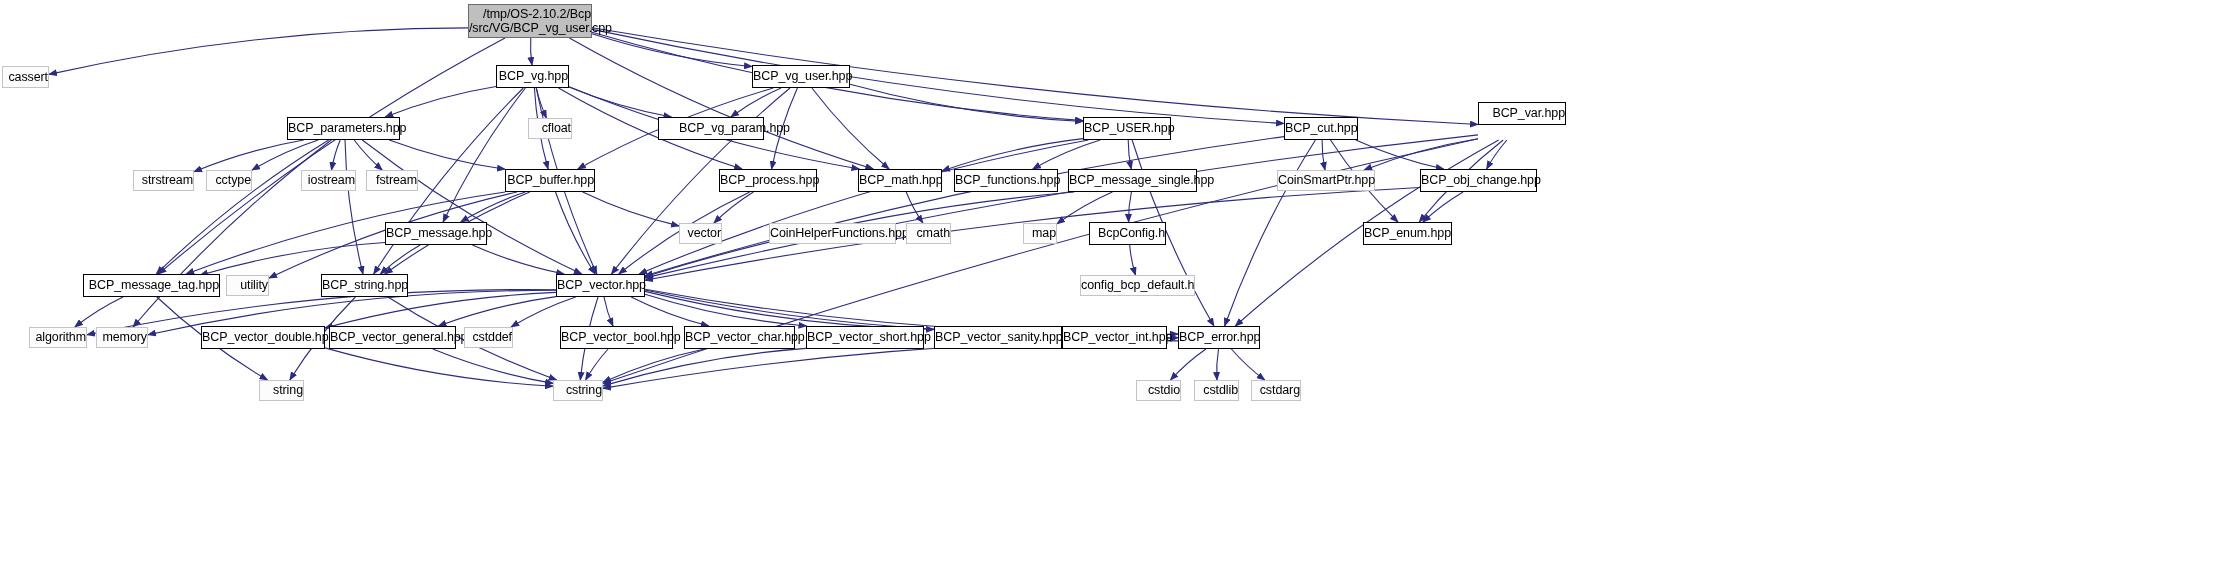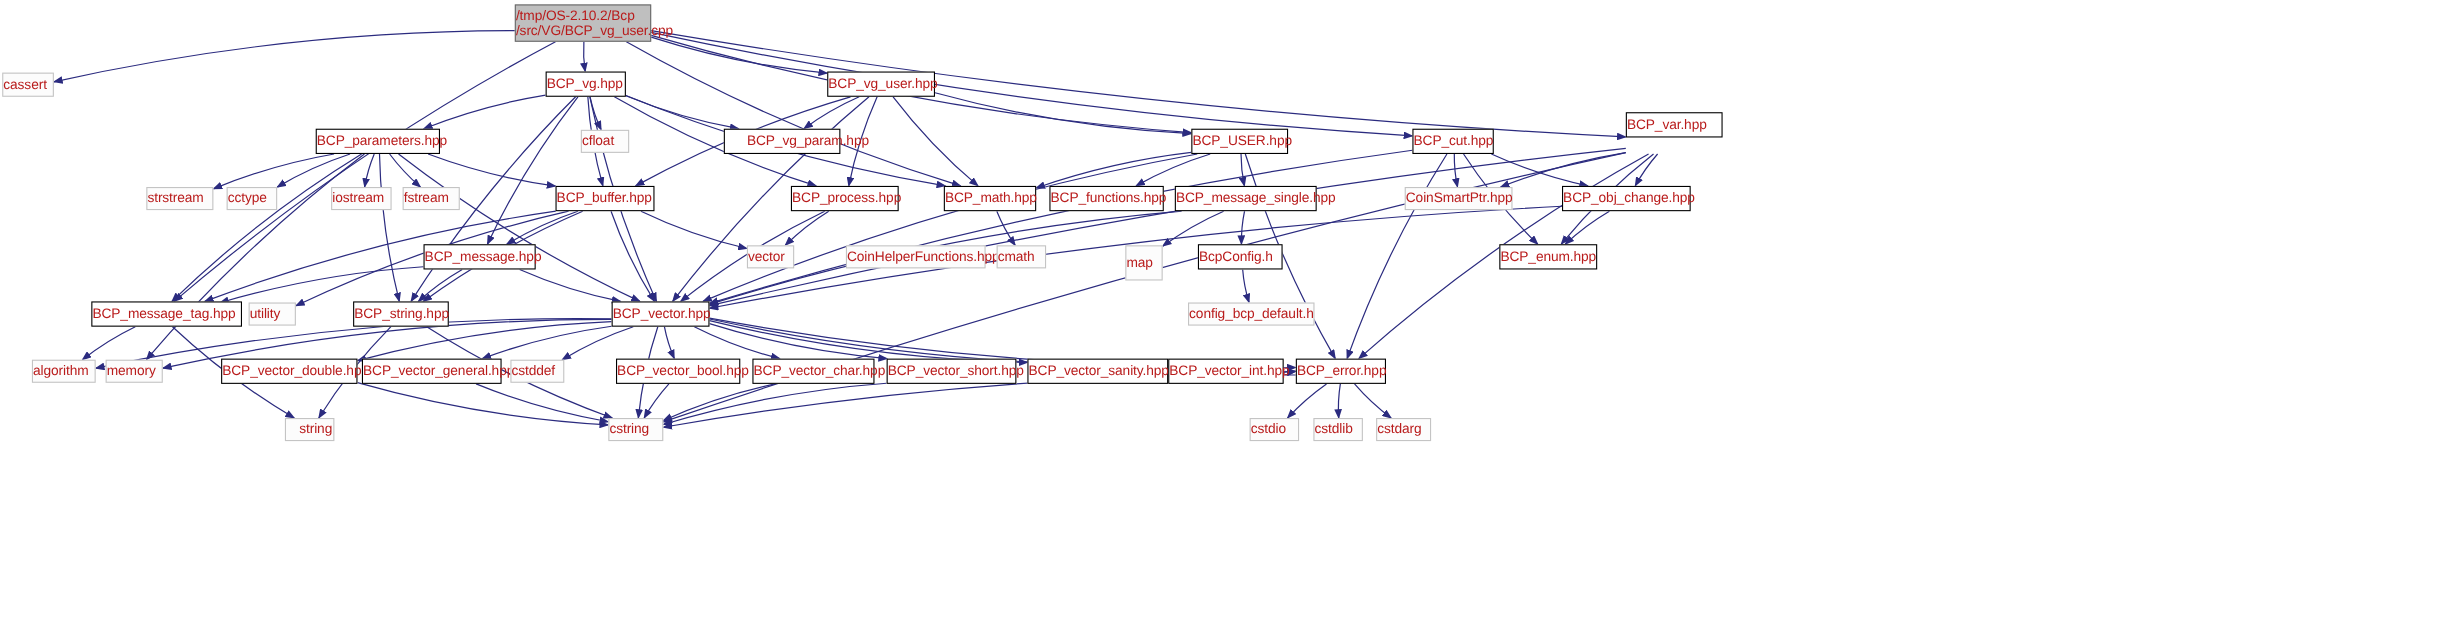--- a/index.html
+++ b/index.html
@@ -22,24 +22,24 @@
     width: 2236px;
     height: 576px;
     pointer-events: none;
   }
   .node {
     position: absolute;
     box-sizing: border-box;
     display: flex;
     align-items: center;
     justify-content: center;
-    text-align: left;
+    text-align: right;
     white-space: pre;
     line-height: 1.15;
-    color: #b91c1c;
+    color: #000000;
     background: #ffffff;
     font-size: 12.5px;
     letter-spacing: -0.1px;
   }
   .node.solid {
     border: 1.4px solid #000000;
   }
   .node.lib {
     border: 1.2px solid #c4c4c4;
     background: #fcfcfc;
@@ -180,21 +180,21 @@
       <div class="node solid" style="left: 719px; top: 169px; width: 98px; height: 23px;"><span class="node-label">BCP_process.hpp</span></div>
       <div class="node solid" style="left: 858px; top: 169px; width: 84px; height: 23px;"><span class="node-label">BCP_math.hpp</span></div>
       <div class="node solid" style="left: 954px; top: 169px; width: 104px; height: 23px;"><span class="node-label">BCP_functions.hpp</span></div>
       <div class="node solid" style="left: 1068px; top: 169px; width: 129px; height: 23px;"><span class="node-label">BCP_message_single.hpp</span></div>
       <div class="node lib" style="left: 1277px; top: 170px; width: 98px; height: 21px;"><span class="node-label">CoinSmartPtr.hpp</span></div>
       <div class="node solid" style="left: 1420px; top: 169px; width: 117px; height: 23px;"><span class="node-label">BCP_obj_change.hpp</span></div>
       <div class="node solid" style="left: 385px; top: 222px; width: 102px; height: 23px;"><span class="node-label">BCP_message.hpp</span></div>
       <div class="node lib" style="left: 679px; top: 223px; width: 43px; height: 21px;"><span class="node-label">vector</span></div>
       <div class="node lib" style="left: 769px; top: 223px; width: 127px; height: 21px;"><span class="node-label">CoinHelperFunctions.hpp</span></div>
       <div class="node lib" style="left: 906px; top: 223px; width: 45px; height: 21px;"><span class="node-label">cmath</span></div>
-      <div class="node lib" style="left: 1023px; top: 223px; width: 34px; height: 32px;"><span class="node-label">map</span></div>
+      <div class="node lib" style="left: 1023px; top: 223px; width: 34px; height: 21px;"><span class="node-label">map</span></div>
       <div class="node solid" style="left: 1089px; top: 222px; width: 77px; height: 23px;"><span class="node-label">BcpConfig.h</span></div>
       <div class="node solid" style="left: 1363px; top: 222px; width: 89px; height: 23px;"><span class="node-label">BCP_enum.hpp</span></div>
       <div class="node solid" style="left: 83px; top: 274px; width: 137px; height: 23px;"><span class="node-label">BCP_message_tag.hpp</span></div>
       <div class="node lib" style="left: 226px; top: 275px; width: 43px; height: 21px;"><span class="node-label">utility</span></div>
       <div class="node solid" style="left: 321px; top: 274px; width: 87px; height: 23px;"><span class="node-label">BCP_string.hpp</span></div>
       <div class="node solid" style="left: 556px; top: 274px; width: 89px; height: 23px;"><span class="node-label">BCP_vector.hpp</span></div>
       <div class="node lib" style="left: 1080px; top: 275px; width: 115px; height: 21px;"><span class="node-label">config_bcp_default.h</span></div>
       <div class="node lib" style="left: 29px; top: 327px; width: 58px; height: 21px;"><span class="node-label">algorithm</span></div>
       <div class="node lib" style="left: 96px; top: 327px; width: 52px; height: 21px;"><span class="node-label">memory</span></div>
       <div class="node solid" style="left: 201px; top: 326px; width: 124px; height: 23px;"><span class="node-label">BCP_vector_double.hpp</span></div>

